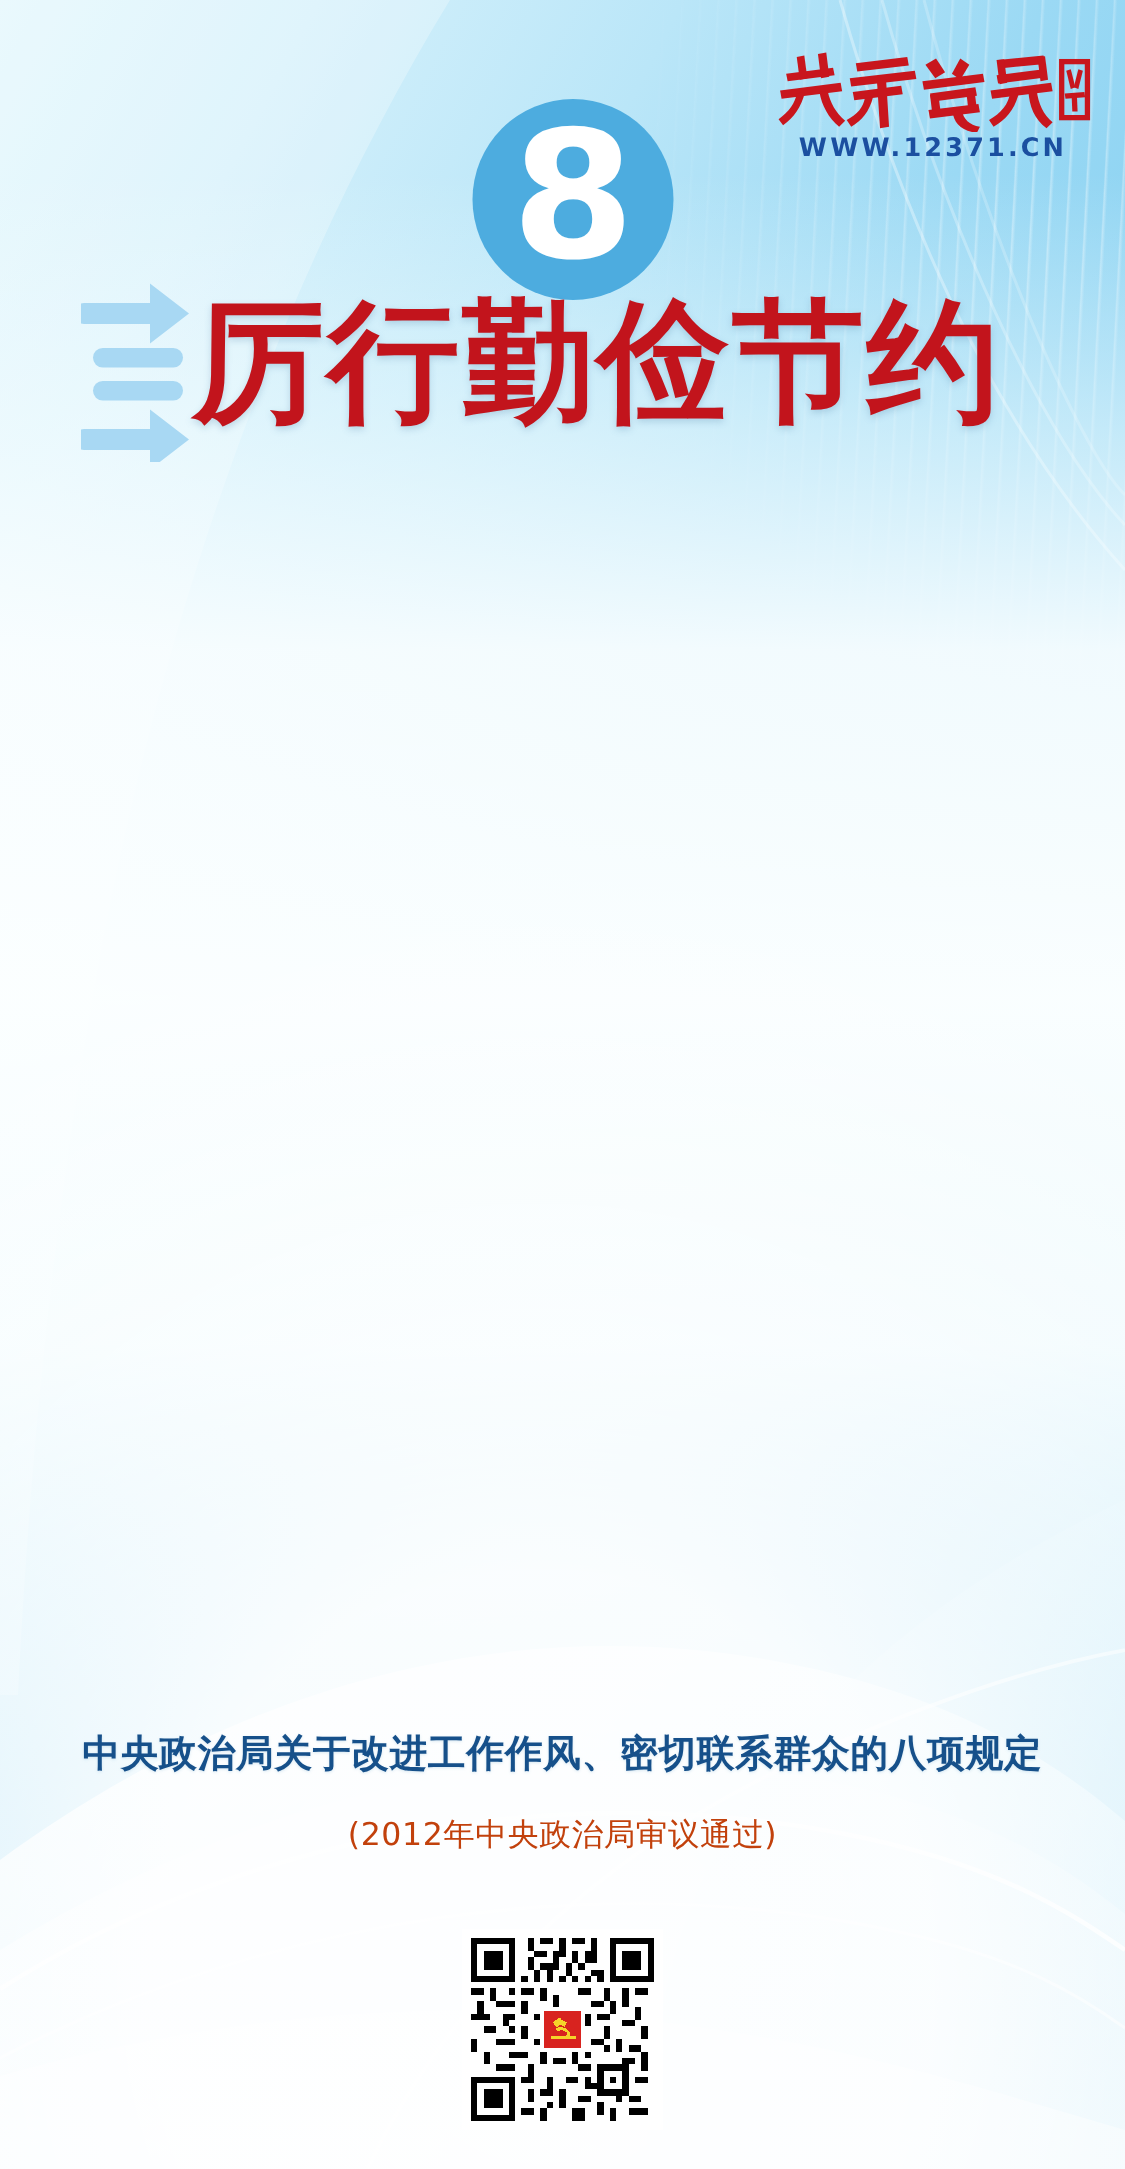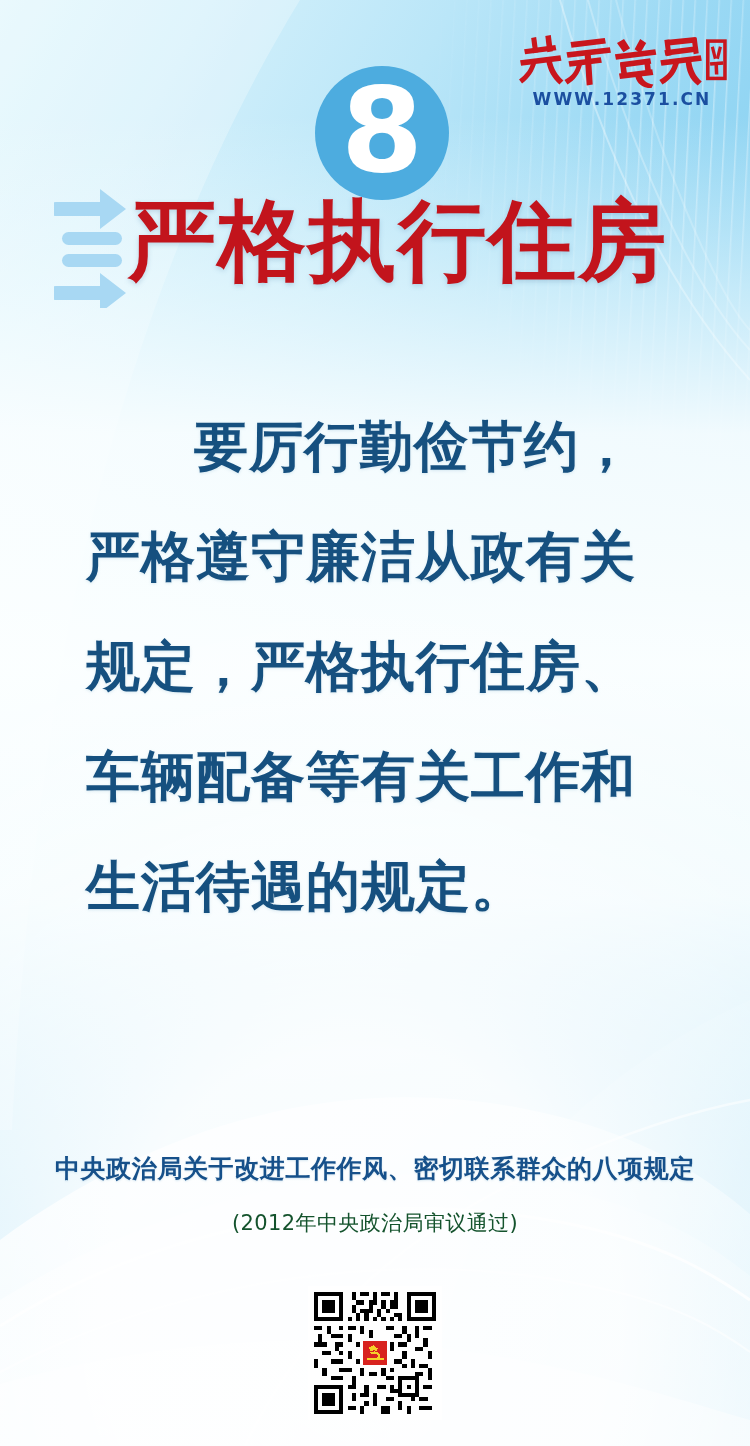--- a/index.html
+++ b/index.html
@@ -139,21 +139,21 @@
     color:#16508a;
     font-size:25px;
     font-weight:bold;
     letter-spacing:.6px;
     font-family:Liberation Sans, sans-serif;
     text-shadow:0 1px 2px rgba(130,180,210,.3);
   }
   .footer-sub {
     display:block;
     margin-top:24px;
-    color:#14532d;
+    color:#c2410c;
     font-size:21px;
     letter-spacing:.4px;
     font-family:"DejaVu Sans", "Liberation Sans", sans-serif;
   }
 
   
   .qr-wrap {
     position:absolute;
     left:308px; top:1286px;
     width:134px; height:134px;
@@ -267,30 +267,23 @@
       <g fill="#a8d8f3">
 
         <path d="M2,14 h44 v-13 l26,20 -26,20 v-13 h-44 a7,7 0 0 1 0,-14 z"></path>
 
         <rect x="8" y="44" width="60" height="13" rx="6.5"></rect>
         <rect x="8" y="66" width="60" height="13" rx="6.5"></rect>
 
         <path d="M2,98 h44 v-13 l26,20 -26,20 v-13 h-44 a7,7 0 0 1 0,-14 z"></path>
       </g>
     </svg>
-    <h1 class="title">严格执行住房</h1>
+    <h1 class="title">厉行勤俭节约</h1>
   </div>
 
-  <div class="body-copy">
-    <div class="body-line first">要厉行勤俭节约，</div>
-    <div class="body-line">严格遵守廉洁从政有关</div>
-    <div class="body-line">规定，严格执行住房、</div>
-    <div class="body-line">车辆配备等有关工作和</div>
-    <div class="body-line">生活待遇的规定。</div>
-  </div>
 
   <div class="footer">
     <span class="footer-main">中央政治局关于改进工作作风、密切联系群众的八项规定</span>
     <span class="footer-sub">(2012年中央政治局审议通过)</span>
   </div>
 
   <div class="qr-wrap">
     <svg viewBox="0 0 29 29" shape-rendering="crispEdges" aria-hidden="true">
       <rect width="29" height="29" fill="#ffffff"></rect>
       <g fill="#000000">

